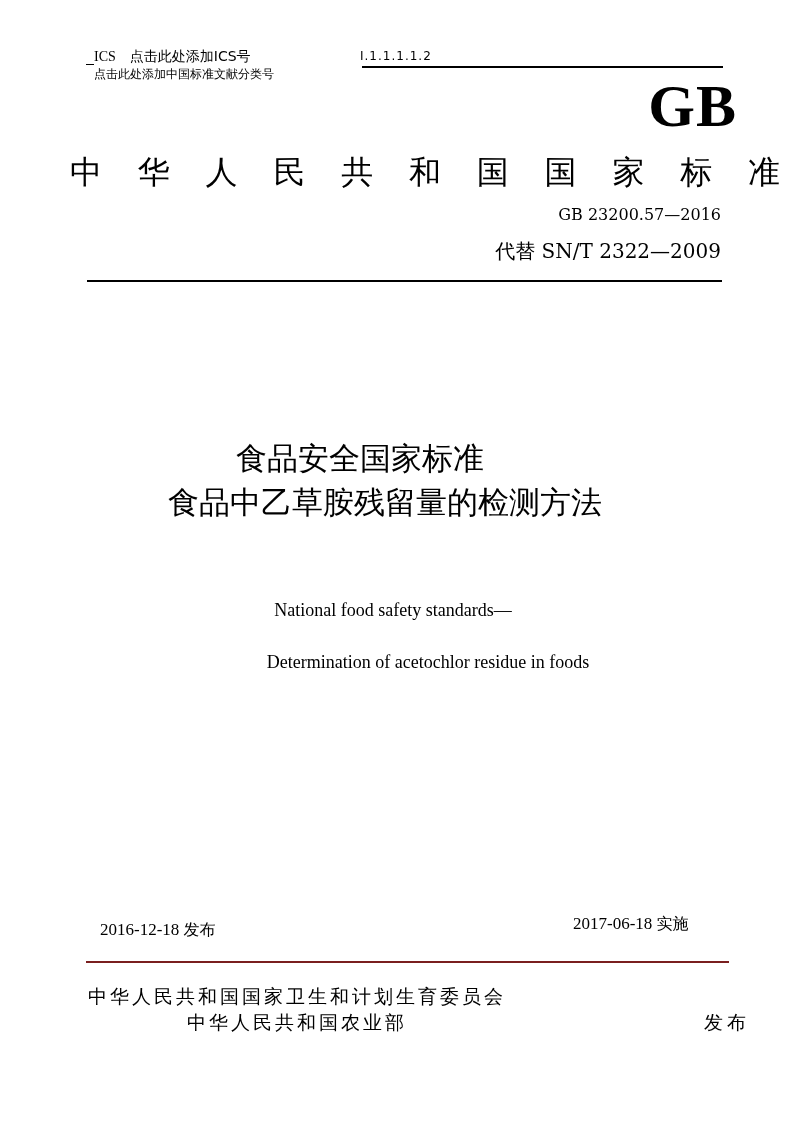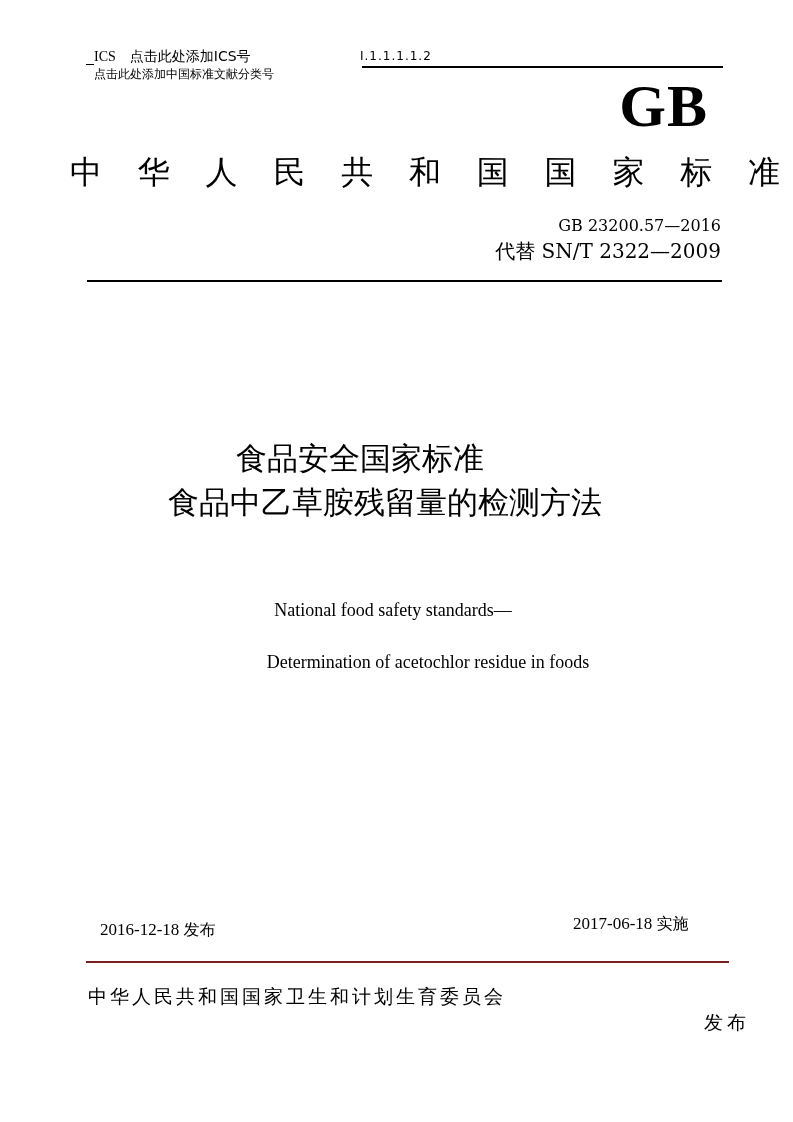--- a/index.html
+++ b/index.html
@@ -39,41 +39,41 @@
       font-size: 12px; line-height: 14px;
       font-family: "DejaVu Sans", sans-serif;
       letter-spacing: 1px;
       white-space: nowrap;
     }
     .top-rule {
       left: 362px; top: 66px; width: 361px; height: 1.5px; background: #000;
     }
 
     .gb-logo {
-      right: 85px; top: 76px;
+      right: 56px; top: 76px;
       font-family: "Liberation Serif", serif;
       font-weight: bold;
       font-size: 60px;
       line-height: 60px;
       letter-spacing: 1px;
     }
 
     .nat-std {
       left: 70px; top: 152px; width: 710px;
       font-family: "DejaVu Sans", sans-serif;
       font-size: 32px; line-height: 40px;
       display: flex; justify-content: space-between;
     }
     .nat-std span { display: inline-block; }
 
     .std-no {
       right: 72px; top: 204px;
       font-family: "DejaVu Serif", serif;
       font-size: 16px; line-height: 22px;
-      text-align: right; white-space: nowrap; margin-top: 11px;
+      text-align: right; white-space: nowrap;
     }
     .replaces {
       right: 72px; top: 240px;
       font-family: "DejaVu Serif", serif;
       font-size: 20px; line-height: 22px;
       text-align: right; white-space: nowrap;
     }
     .rule-black {
       left: 87px; top: 280px; width: 635px; height: 1.5px; background: #000;
     }
@@ -168,14 +168,15 @@
 </div>
 <div class="abs impl-date">
   <span class="date-part">2017-06-18</span>
   <span class="cn-part">实施</span>
 </div>
 
 <div class="abs rule-red"></div>
 
 <div class="abs issuers">
   <div>中华人民共和国国家卫生和计划生育委员会</div>
+  <div>中华人民共和国农业部</div>
 </div>
 <div class="abs publish-label">发布</div>
 
 </body></html>

